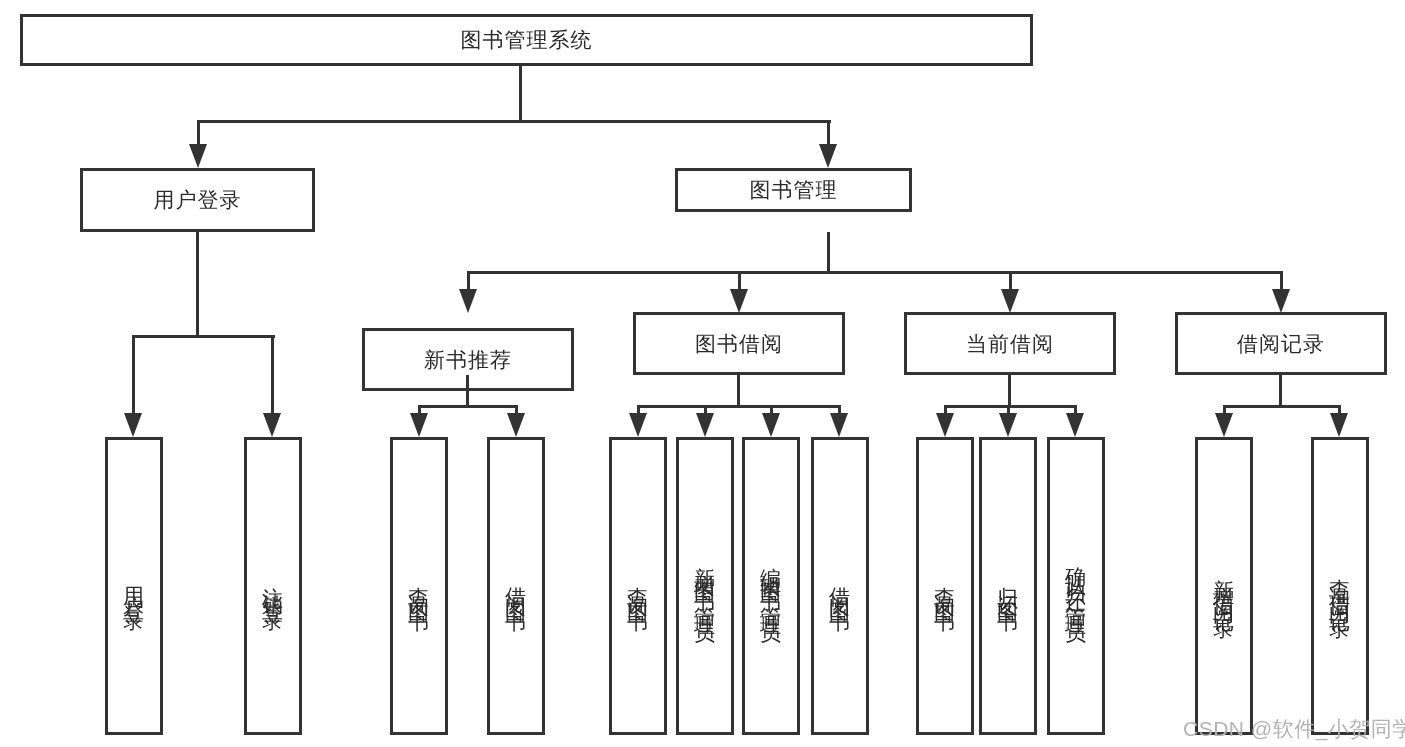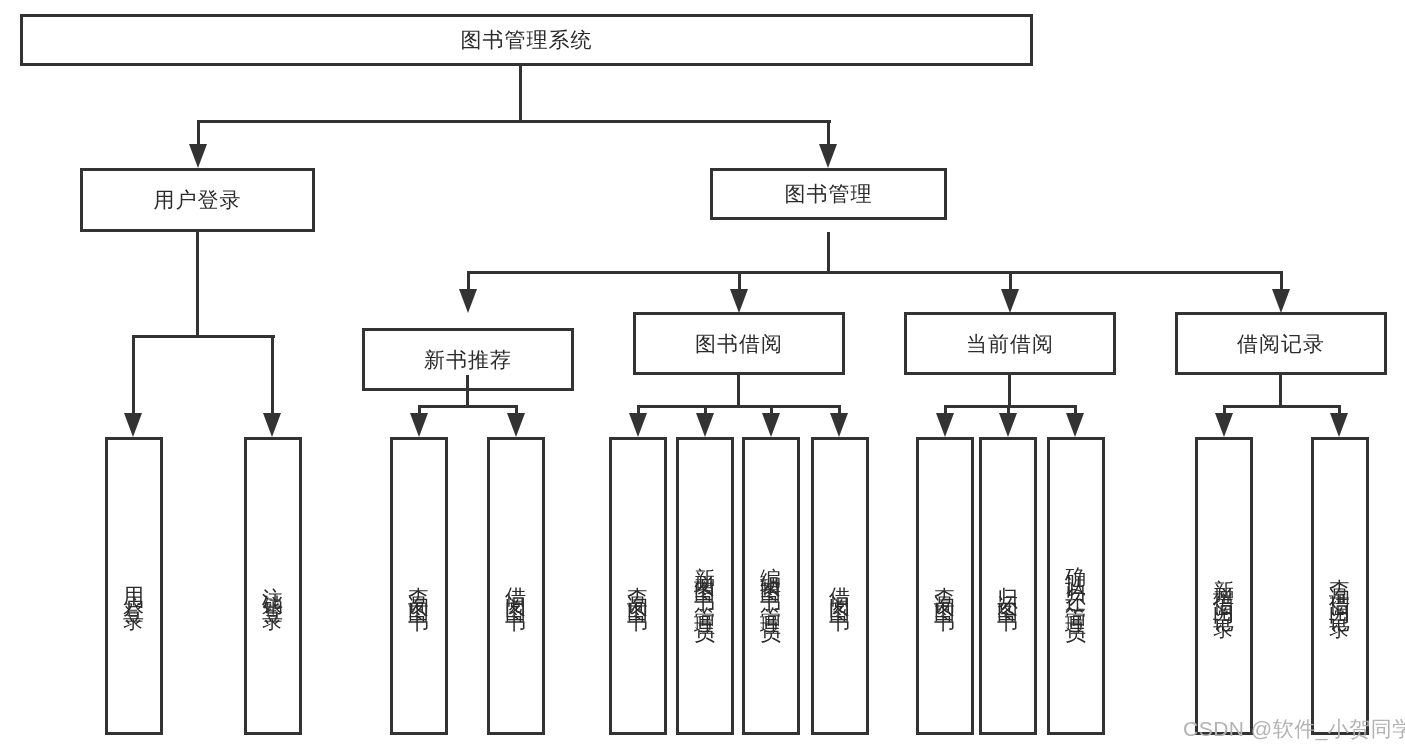--- a/index.html
+++ b/index.html
@@ -40,21 +40,21 @@
   <div class="vline" style="left:519px;top:66px;height:57px"></div>
   <div class="hline" style="left:197px;top:120px;width:634px"></div>
   <div class="vline" style="left:197px;top:120px;height:26px"></div>
   <div class="tri" style="left:189px;top:144px"></div>
   <div class="vline" style="left:827px;top:120px;height:26px"></div>
   <div class="tri" style="left:819px;top:144px"></div>
 
   <div class="node" style="left:80px;top:168px;width:235px;height:64px">
     <span>用户登录</span>
   </div>
-  <div class="node" style="left:710px;top:168px;width:237px;height:52px">
+  <div class="node" style="left:675px;top:168px;width:237px;height:44px">
     <span>图书管理</span>
   </div>
 
   <div class="vline" style="left:196px;top:232px;height:106px"></div>
   <div class="hline" style="left:132px;top:335px;width:143px"></div>
   <div class="vline" style="left:132px;top:335px;height:78px"></div>
   <div class="tri" style="left:124px;top:413px"></div>
   <div class="vline" style="left:271px;top:335px;height:78px"></div>
   <div class="tri" style="left:263px;top:413px"></div>
 

